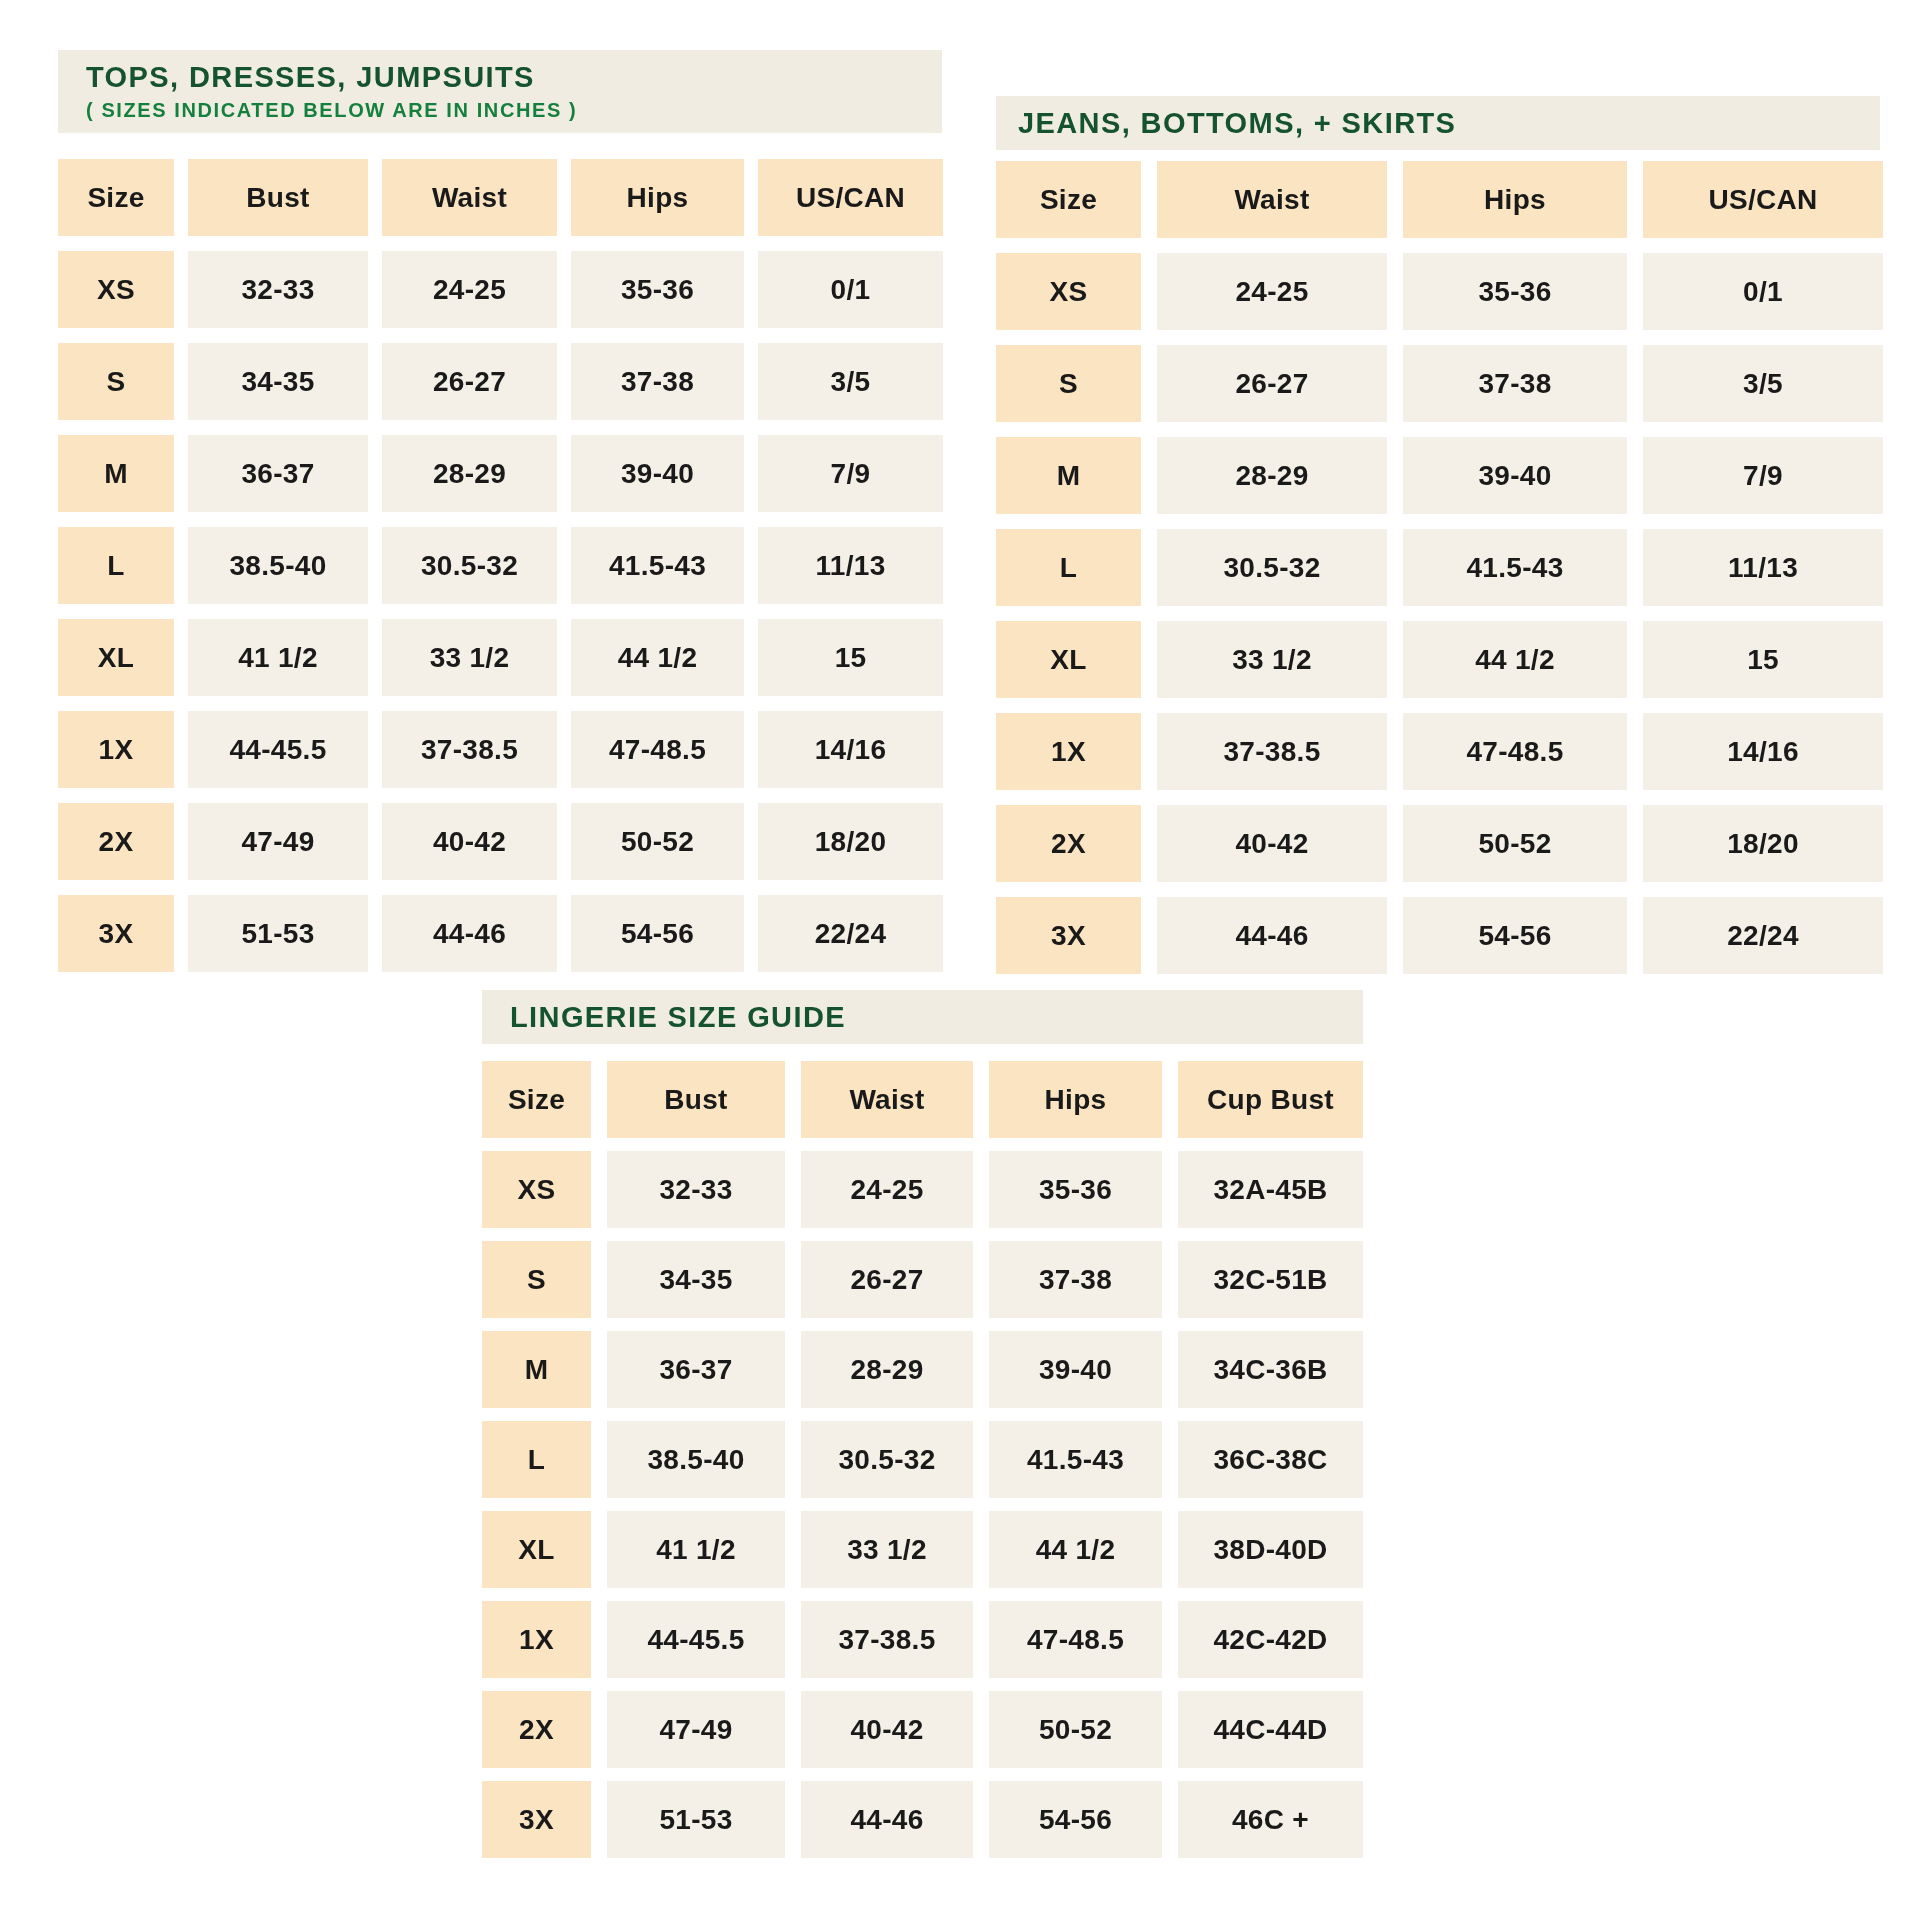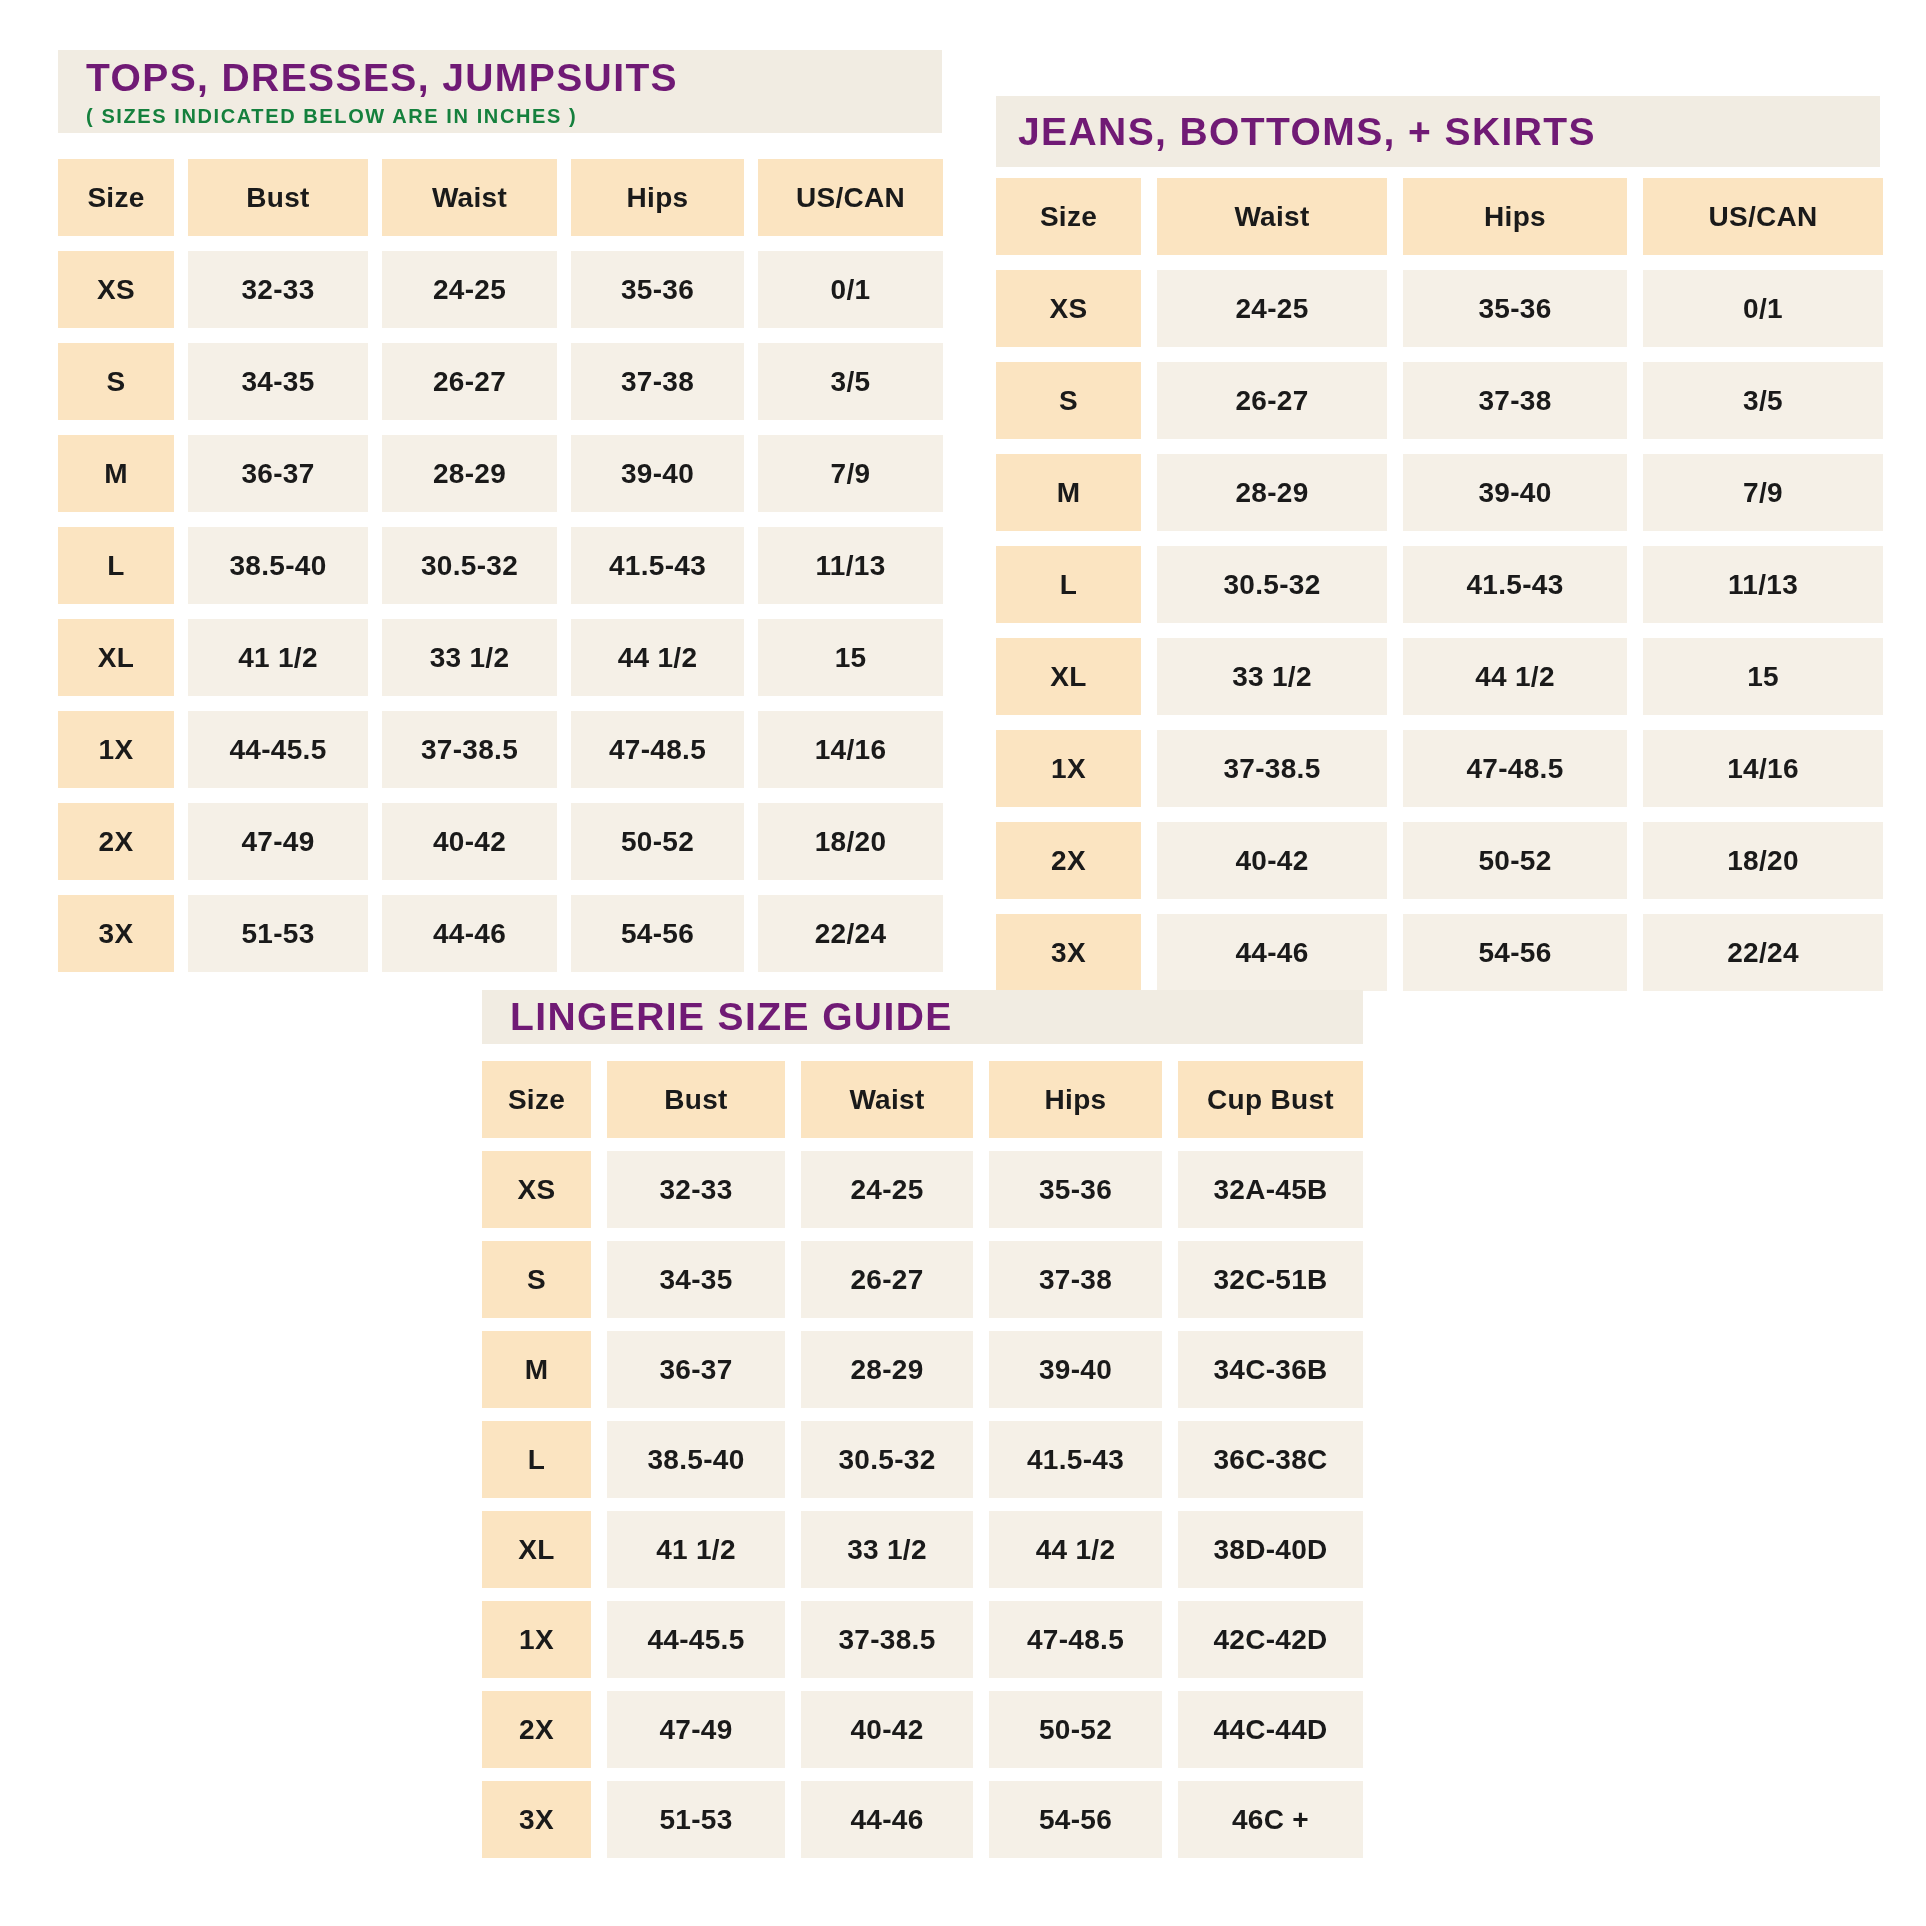--- a/index.html
+++ b/index.html
@@ -8,21 +8,21 @@
     font-family:"Liberation Sans", sans-serif;color:#1a1a1a;
     -webkit-font-smoothing:antialiased;
   }
   .size-table{position:absolute;}
   .banner{
     background:#f1ece2;box-sizing:border-box;
     display:flex;flex-direction:column;justify-content:center;
     padding-left:28px;
   }
   .banner-title{
-    font-size:39px;font-weight:700;letter-spacing:1.4px;color:#701a75;
+    font-size:29px;font-weight:700;letter-spacing:1.4px;color:#14532d;
     white-space:nowrap;
   }
   .banner-subtitle{
     font-size:20px;font-weight:700;letter-spacing:1.6px;color:#15803d;
     margin-top:5px;white-space:nowrap;
   }
   .grid{display:grid;grid-auto-rows:77px;}
   .grid-t1{grid-template-columns:116px 180px 175px 173px 185px;column-gap:14px;row-gap:15px;margin-top:26px;}
   .grid-t2{grid-template-columns:145px 230px 224px 240px;column-gap:16px;row-gap:15px;margin-top:11px;}
   .grid-t3{grid-template-columns:109px 178px 172px 173px 185px;column-gap:16px;row-gap:13px;margin-top:17px;}
@@ -30,21 +30,21 @@
     display:flex;align-items:center;justify-content:center;
     font-size:28px;font-weight:700;letter-spacing:0.3px;
     white-space:nowrap;
   }
   .cell.hdr{background:#fbe4c1;}
   .cell.val{background:#f5f0e7;}
   
   #table-tops{left:58px;top:50px;width:885px;}
   #table-tops .banner{width:884px;height:83px;}
   #table-jeans{left:996px;top:96px;width:885px;}
-  #table-jeans .banner{width:884px;height:71px;padding-left:22px;}
+  #table-jeans .banner{width:884px;height:54px;padding-left:22px;}
   #table-lingerie{left:482px;top:990px;width:881px;}
   #table-lingerie .banner{width:881px;height:54px;}
 </style>
 </head>
 <body>
 
 <section class="size-table" id="table-tops">
   <div class="banner">
     <div class="banner-title">TOPS, DRESSES, JUMPSUITS</div>
     <div class="banner-subtitle">( SIZES INDICATED BELOW ARE IN INCHES )</div>

